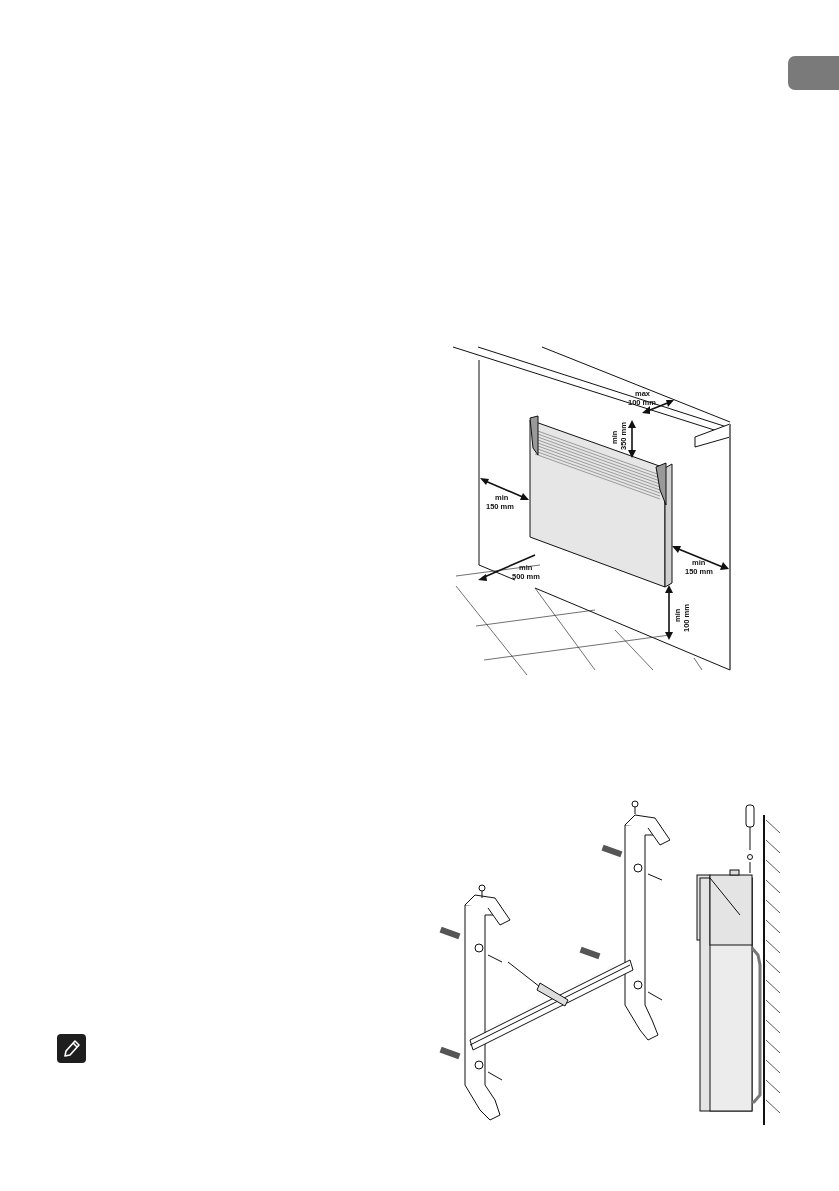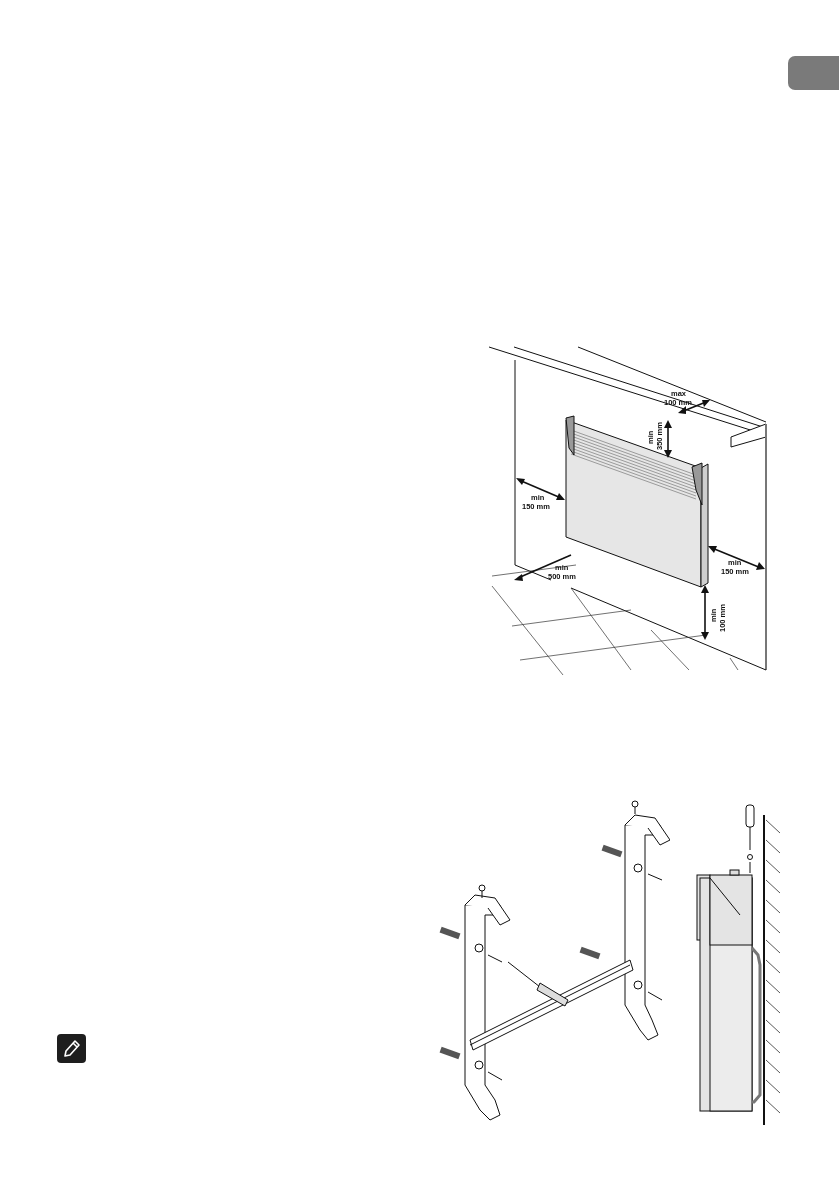--- a/index.html
+++ b/index.html
@@ -11,21 +11,21 @@
     .fig svg { display:block; }
     .dim { font-family:"Liberation Sans", sans-serif; font-weight:bold; font-size:7.5px; fill:#111; }
     .note-icon { position:absolute; left:57px; top:1034px; width:29px; height:29px;
                  background:#1e1e1e; border-radius:4px; }
   </style>
 </head>
 <body>
 
 <div class="page-tab"></div>
 
-<div class="fig" style="left:456px; top:340px;">
+<div class="fig" style="left:420px; top:340px;">
   <svg width="320" height="335" viewBox="0 0 320 335">
     <g stroke="#111" fill="none" stroke-width="1">
 
       <line x1="33" y1="7" x2="310" y2="95"></line>
       <line x1="58" y1="7" x2="310" y2="88"></line>
       <line x1="122" y1="7" x2="310" y2="82"></line>
       <polygon points="275,97 310,84 310,97 275,107" fill="#fff"></polygon>
 
       <line x1="59" y1="20" x2="59" y2="225"></line>
       <line x1="310" y1="84" x2="310" y2="330" stroke="#777" stroke-width="2"></line>

